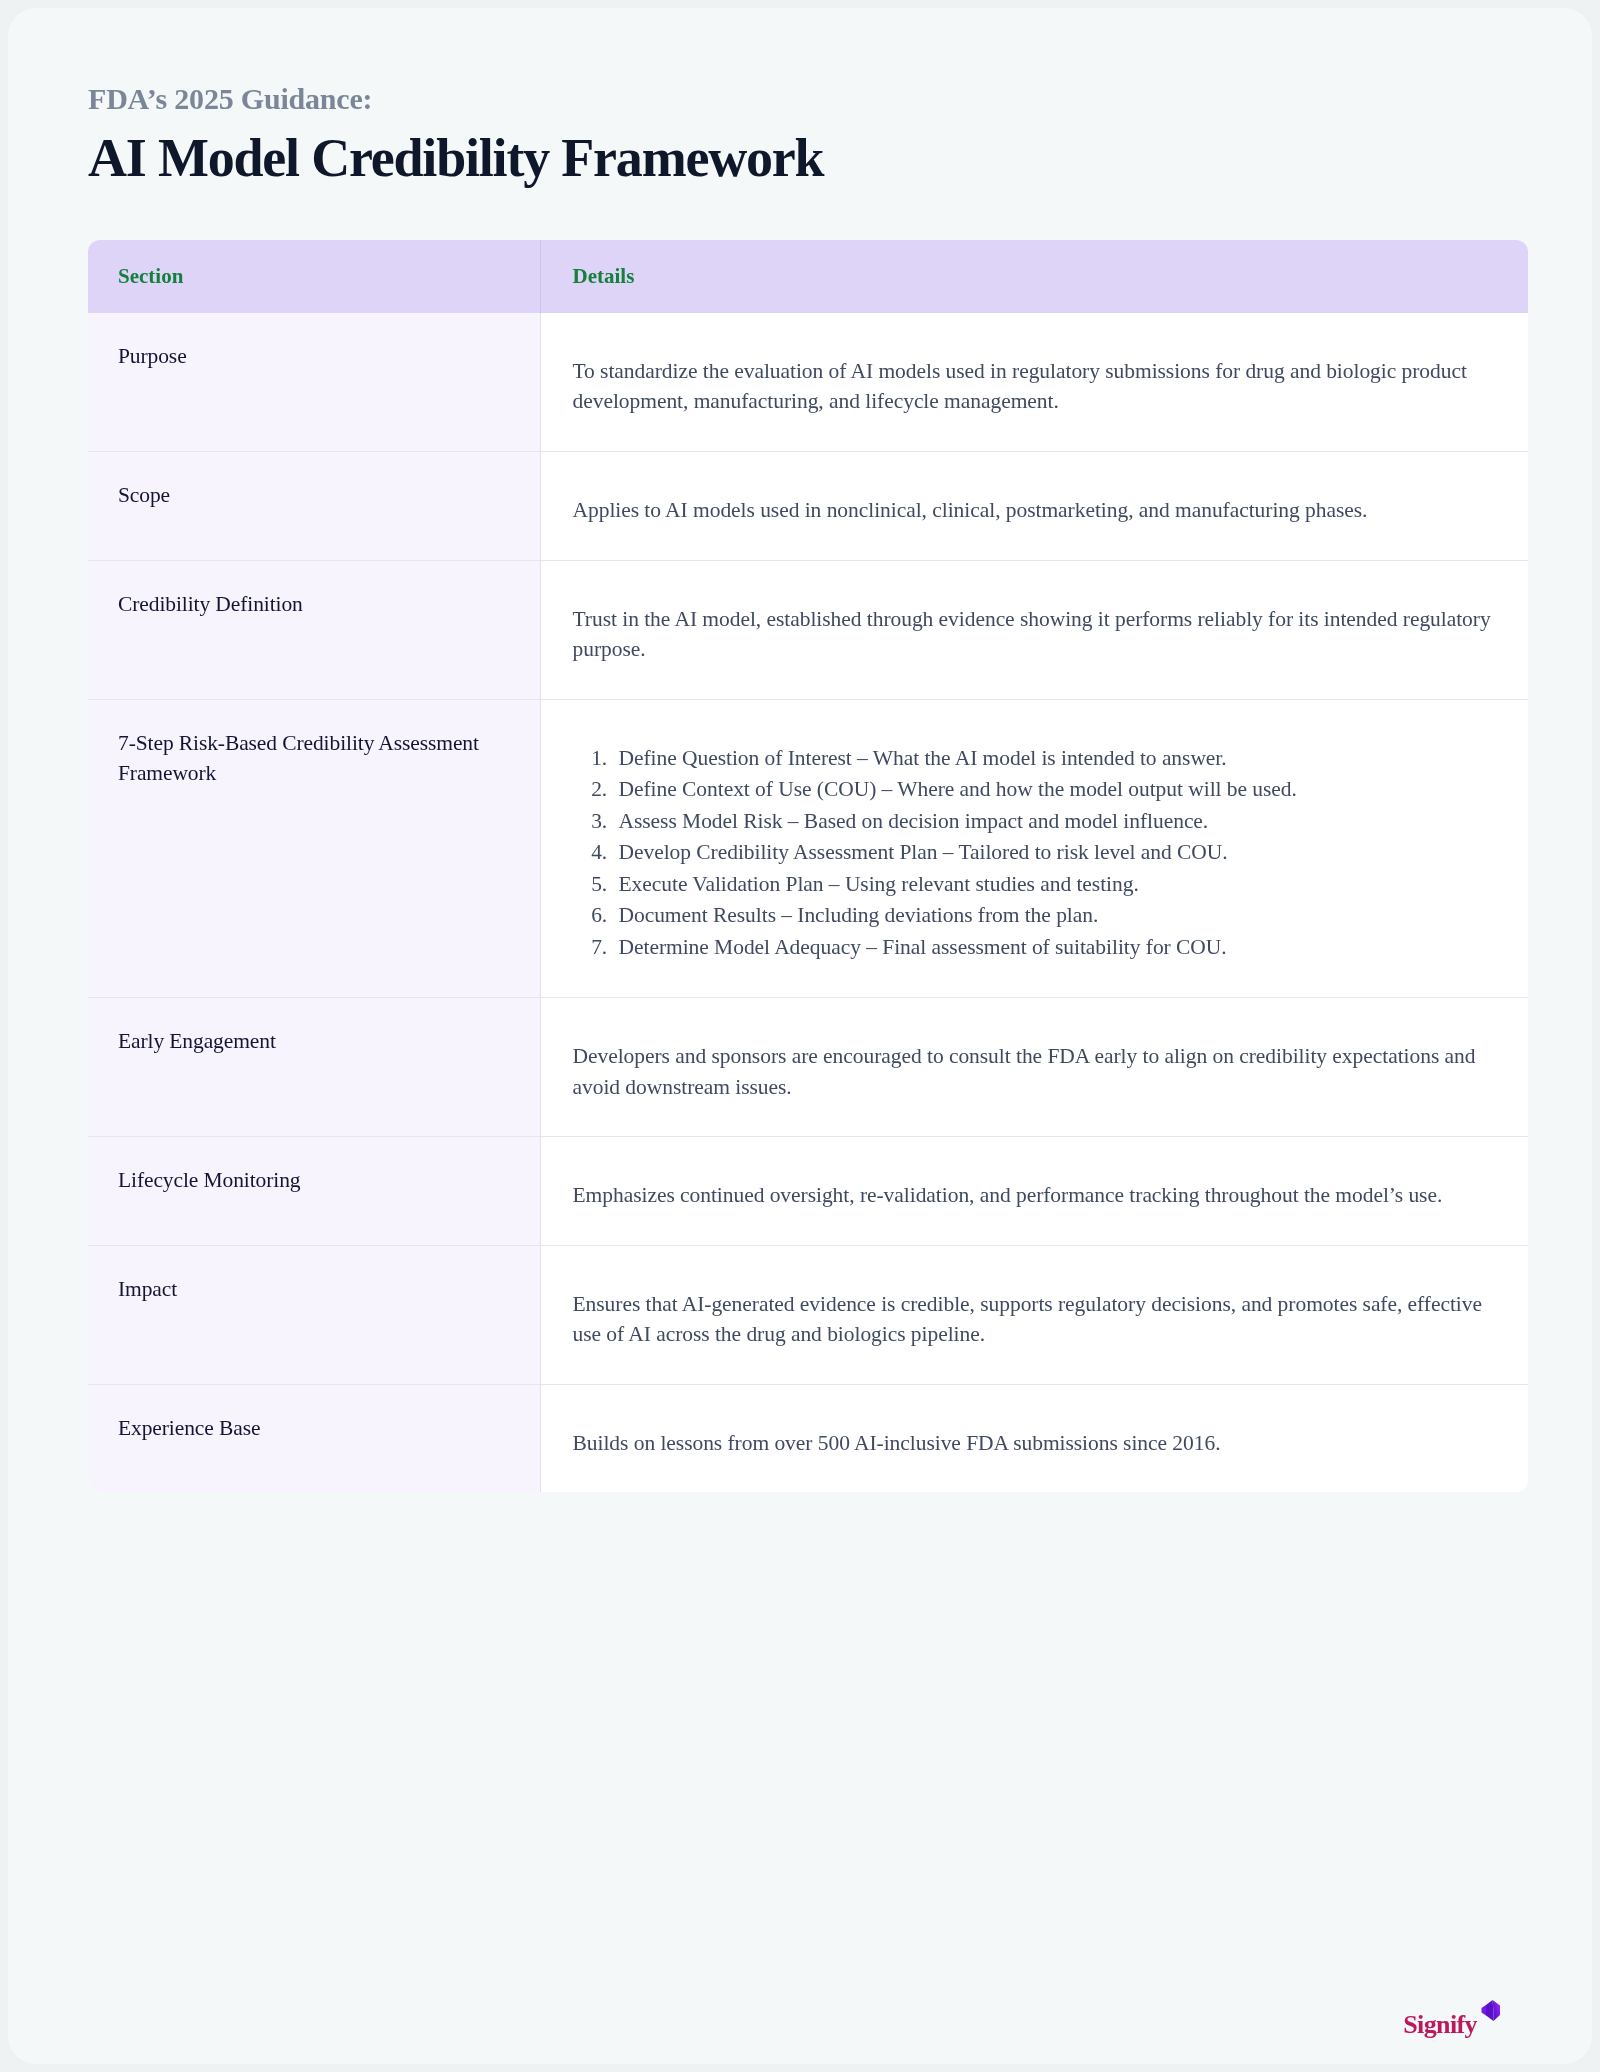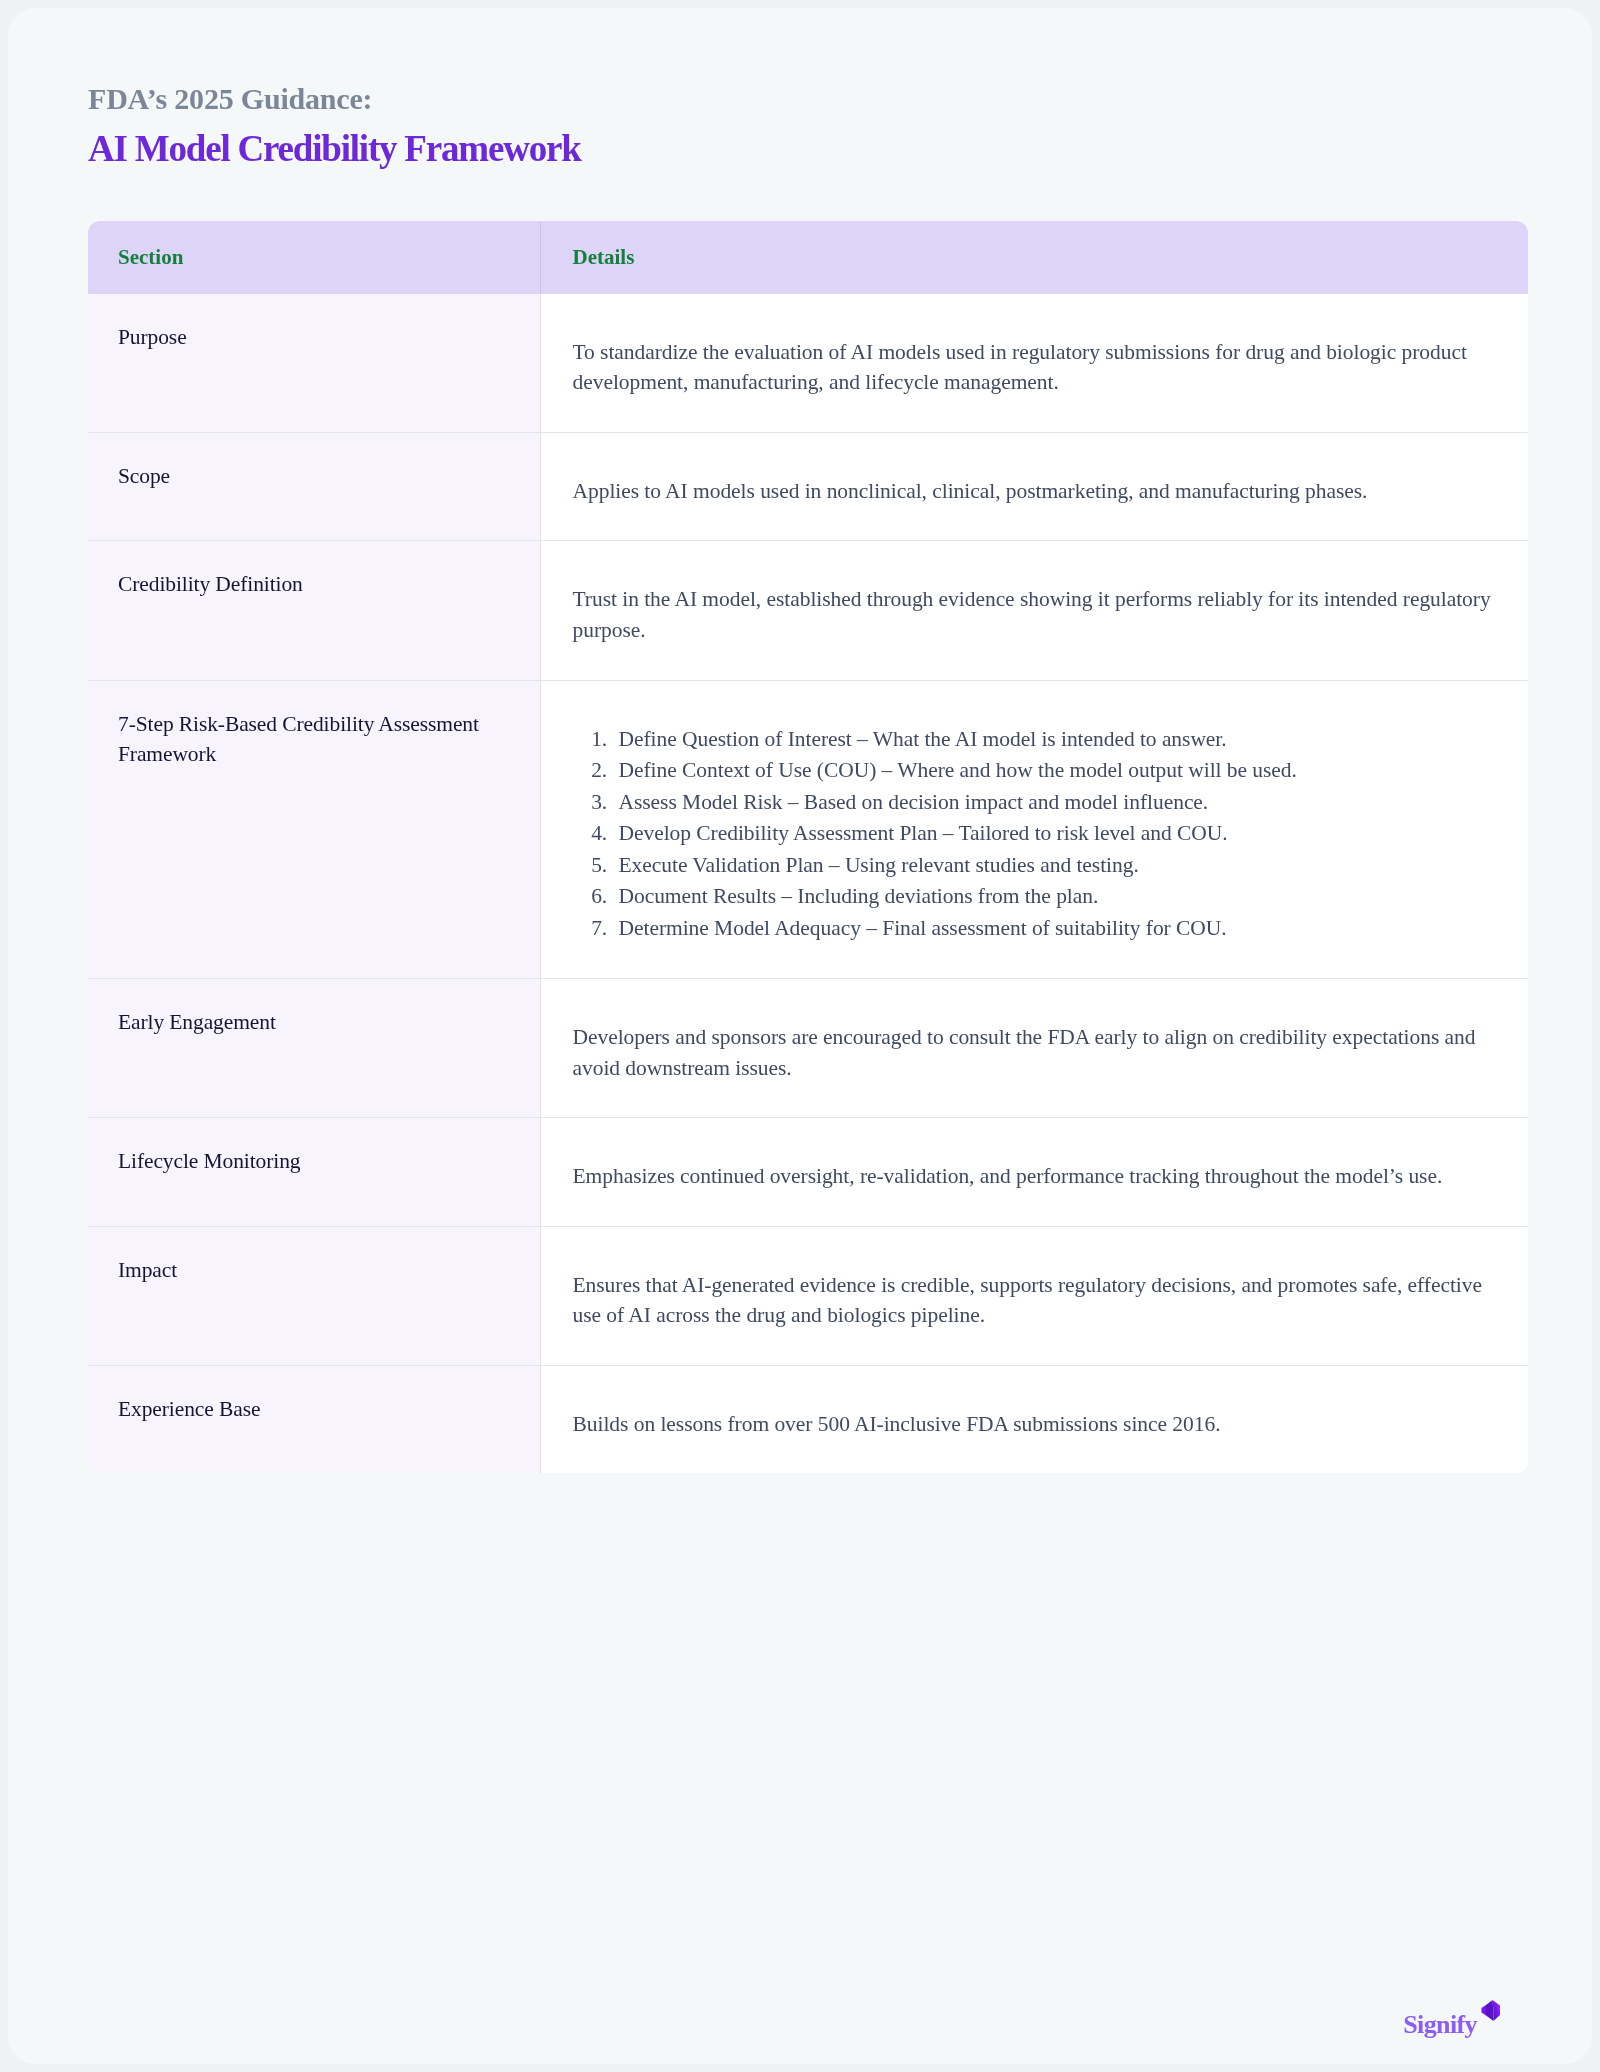--- a/index.html
+++ b/index.html
@@ -31,23 +31,23 @@
   .eyebrow {
     font-size: 30px;
     font-weight: 700;
     color: #7b8798;
     letter-spacing: -0.2px;
     line-height: 1.25;
     margin-bottom: 10px;
   }
 
   .main-title {
-    font-size: 37px;
-    font-weight: 700;
-    color: #6d28d9;
+    font-size: 54px;
+    font-weight: 700;
+    color: #0f172a;
     letter-spacing: -1.2px;
     line-height: 1.12;
     margin-bottom: 52px;
   }
 
   .table-wrap {
     width: 1440px;
     border-radius: 12px;
     overflow: hidden;
     background: #ffffff;
@@ -138,21 +138,21 @@
     position: absolute;
     right: 92px;
     bottom: 26px;
     display: flex;
     align-items: flex-end;
     gap: 2px;
   }
   .brand-text {
     font-size: 26px;
     font-weight: 700;
-    color: #8b5cf6;
+    color: #be185d;
     letter-spacing: -0.6px;
     line-height: 1;
   }
   .brand-mark {
     width: 20px;
     height: 26px;
     margin-bottom: 12px;
     margin-left: 1px;
   }
 </style>

